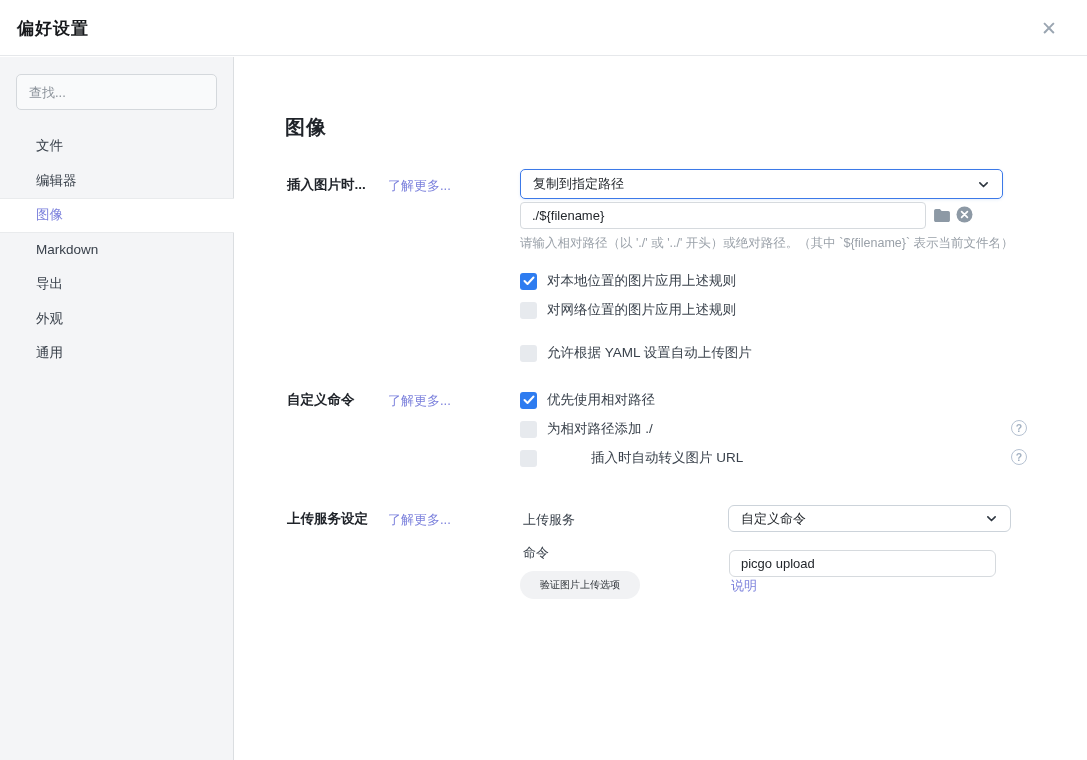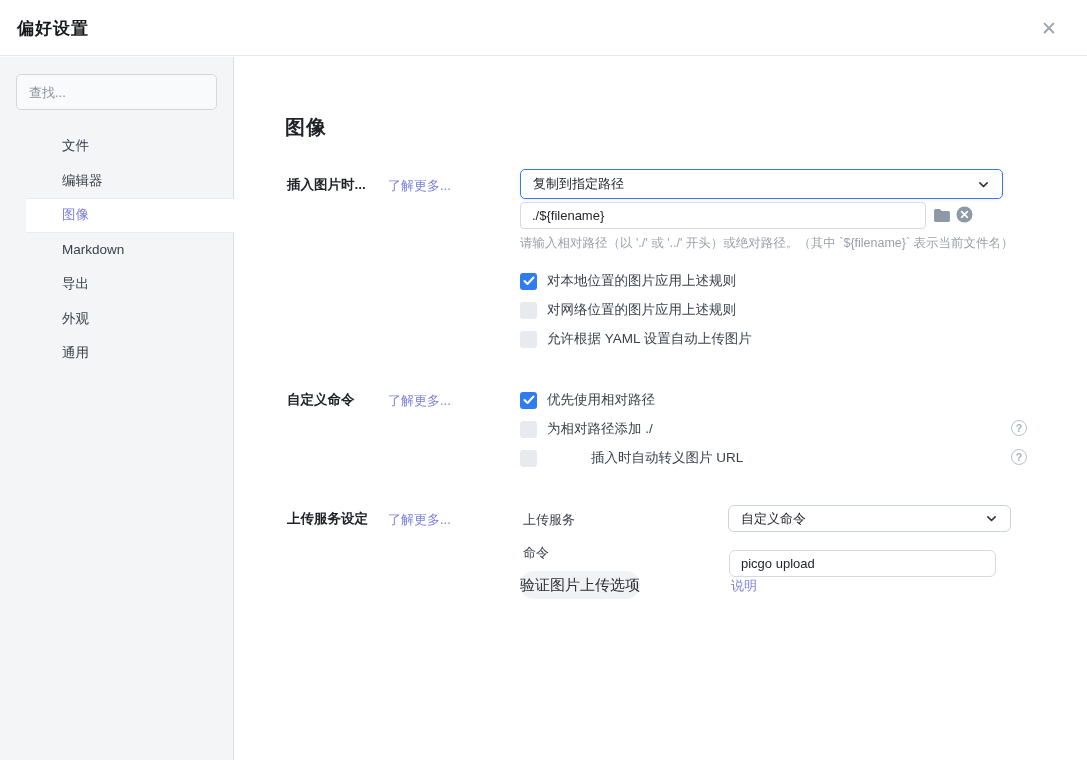--- a/index.html
+++ b/index.html
@@ -11,21 +11,21 @@
   .titlebar { position:absolute; left:0; top:0; width:1087px; height:56px; background:#fff; border-bottom:1px solid #e6e8eb; }
   .titlebar .title { position:absolute; left:17px; top:17px; font-size:17px; font-weight:bold; color:#17191c; letter-spacing:1px; }
   .close-btn { position:absolute; right:26px; top:16px; width:24px; height:24px; display:flex; align-items:center; justify-content:center;
                font-size:19px; color:#9aa5b1; cursor:pointer; }
 
   
   .sidebar { position:absolute; left:0; top:57px; width:234px; height:703px; background:#f4f5f7; border-right:1px solid #dbdee1; }
   .search-input { position:absolute; left:16px; top:17px; width:201px; height:36px; border:1px solid #d4d8dc; border-radius:5px;
                   background:#f9fafb; font-family:inherit; font-size:13px; color:#30363c; padding:0 12px; outline:none; }
   .search-input::placeholder { color:#8b929a; }
-  .nav { position:absolute; left:16px; top:72px; width:234px;padding-left:10px; }
+  .nav { position:absolute; left:0; top:72px; width:234px; }
   .nav-item { height:34.5px; display:flex; align-items:center; padding-left:36px; font-size:13.5px; color:#39414b; cursor:pointer; }
   .nav-item.selected { background:#fff; border-top:1px solid #e9ebed; border-bottom:1px solid #e9ebed; color:#7b80dc; }
 
   
   .main { position:absolute; left:235px; top:56px; width:852px; height:704px; background:#fff; }
   .page-heading { position:absolute; left:50px; top:58px; font-size:20px; font-weight:bold; color:#1f2329; letter-spacing:1px; }
 
   .row-label { position:absolute; left:52px; font-size:13.5px; font-weight:bold; color:#1f2329; }
   .learn-more { position:absolute; left:153px; font-size:13px; color:#7b80dc; cursor:pointer; }
 
@@ -46,21 +46,21 @@
   .check-row.checked .checkbox { background:#2e7cf0; }
   .checkbox svg { display:none; }
   .check-row.checked .checkbox svg { display:block; }
   .check-label { font-size:13.5px; color:#3a424c; }
 
   .q-icon { position:absolute; width:16px; height:16px; border:1.4px solid #b6c2d2; border-radius:50%; color:#a3b1c2;
             font-size:10.5px; display:flex; align-items:center; justify-content:center; font-weight:bold; }
 
   .sub-label { position:absolute; font-size:13px; color:#3a424c; }
 
-  .btn { position:absolute; background:#f1f2f4; border:none; border-radius:14px; font-family:inherit; font-size:15px;
+  .btn { position:absolute; background:#f1f2f4; border:none; border-radius:14px; font-family:inherit; font-size:10px;
          color:#2a2f35; display:flex; align-items:center; justify-content:center; cursor:pointer; }
   .link { position:absolute; font-size:13px; color:#7b80dc; cursor:pointer; }
 </style>
 </head>
 <body>
 
 <div id="app">
 
   <div class="titlebar">
     <div class="title">偏好设置</div>
@@ -118,21 +118,21 @@
           </svg>
       </span>
       <span class="check-label">对本地位置的图片应用上述规则</span>
     </div>
     <div class="check-row" style="top:245px;">
       <span class="checkbox">
         
       </span>
       <span class="check-label">对网络位置的图片应用上述规则</span>
     </div>
-    <div class="check-row" style="top:274px;justify-content:center;">
+    <div class="check-row" style="top:288px;justify-content:center;">
       <span class="checkbox">
         
       </span>
       <span class="check-label">允许根据 YAML 设置自动上传图片</span>
     </div>
 
     <div class="row-label" style="top:335px;">自定义命令</div>
     <div class="learn-more" style="top:336px;">了解更多...</div>
 
     <div class="check-row checked" style="top:335px;">

